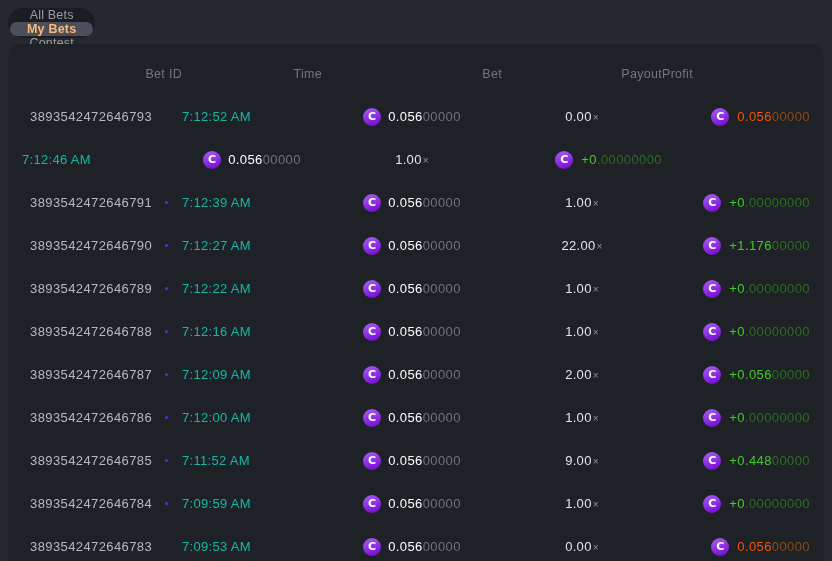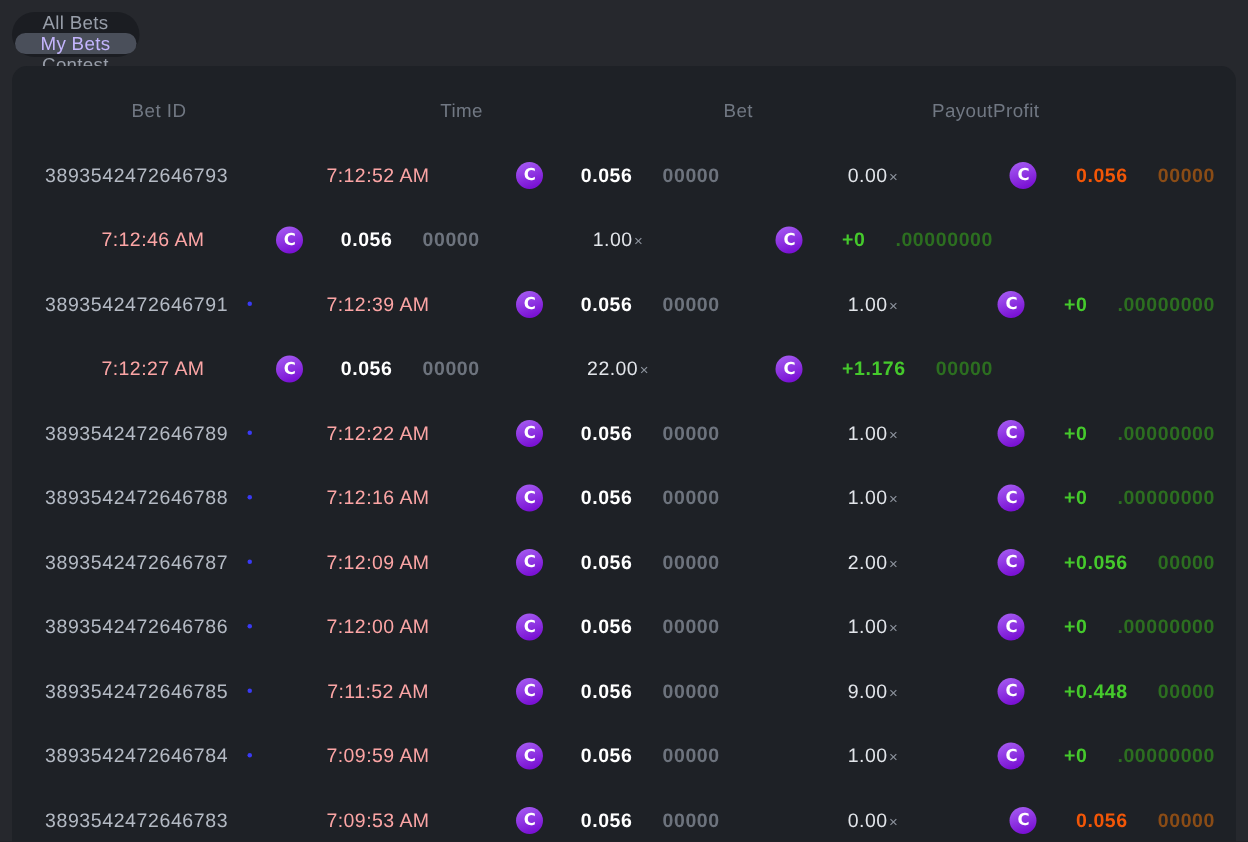--- a/index.html
+++ b/index.html
@@ -14,52 +14,52 @@
     position:absolute;left:8px;top:8px;height:30px;
     display:inline-flex;align-items:center;
     background:#1b1d22;border-radius:16px;padding:0 2px;flex-direction:column;
   }
   .tab{
     height:26px;display:flex;align-items:center;
     padding:0 17px;border-radius:14px;
     font-size:12.5px;color:#989ea9;cursor:pointer;white-space:nowrap;
     letter-spacing:.2px;
   }
-  .tab.active{background:#4a4f5a;color:#c4b5fd;font-weight:normal;}
+  .tab.active{background:#4a4f5a;color:#fdba74;font-weight:bold;}
   
   .panel{
     position:absolute;left:8px;top:44px;width:816px;height:540px;
     background:#1e2126;border-radius:10px;
   }
   .thead,.row{
     display:grid;
     grid-template-columns:160px 140px 180px 160px 1fr;
     padding:0 14px;align-items:center;
   }
   .thead{
     padding-top:23px;padding-bottom:14px;
     color:#717883;font-size:12.5px;letter-spacing:.3px;
   }
   .th{text-align:right;}
-  .th.first{text-align:center;padding-left:8px;}
+  .th.first{text-align:right;padding-left:8px;}
   .th.last{text-align:left;padding-right:0px;}
   .row{height:43px;font-size:13px;}
   .cell.id{
     color:#b4bac4;letter-spacing:.4px;
     display:flex;align-items:center;padding-left:8px;
   }
   .dot{width:3px;height:3px;border-radius:50%;background:#3a3af5;margin-left:13px;flex:0 0 auto;}
-  .cell.time{text-align:center;color:#fca5a5;letter-spacing:.3px;}
+  .cell.time{color:#14b8a6;letter-spacing:.3px;}
   .cell.bet{display:flex;justify-content:center;align-items:center;gap:7px;}
   .cell.payout{text-align:center;color:#e2e5ea;letter-spacing:.3px;}
   .cell.payout .x{font-size:10px;color:#8d939d;margin-left:1px;}
   .cell.profit{display:flex;justify-content:flex-end;align-items:center;gap:8px;}
   .amt{font-weight:bold;letter-spacing:.4px;white-space:nowrap;}
-  .amt b{font-weight:bold;color:#ffffff;margin-left:18px;}
-  .amt i{font-style:normal;font-weight:bold;color:#6d737d;margin-left:20px;}
+  .amt b{font-weight:normal;color:#ffffff;}
+  .amt i{font-style:normal;font-weight:normal;color:#6d737d;}
   .profit.win  .amt b{color:var(--win,#45c92c);}
   .profit.win  .amt i{color:var(--win-dim,#2c6e20);}
   .profit.loss .amt b{color:var(--loss,#f25607);}
   .profit.loss .amt i{color:var(--loss-dim,#8a4c16);}
   .coin{
     width:18px;height:18px;border-radius:50%;flex:0 0 auto;
     background:linear-gradient(160deg,var(--coin-light,#a358f0) 10%,var(--coin-dark,#7a11d4) 85%);
     color:#fff;font-weight:bold;font-size:11px;line-height:18px;
     display:flex;align-items:center;justify-content:center;
     font-family:"DejaVu Sans",sans-serif;
@@ -121,20 +121,24 @@
       <span class="coin">C</span>
       <span class="amt"><b>0.056</b><i>00000</i></span>
     </div>
     <div class="cell payout">1.00<span class="x">×</span></div>
     <div class="cell profit win">
       <span class="coin">C</span>
       <span class="amt"><b>+0</b><i>.00000000</i></span>
     </div>
   </div>
   <div class="row">
+    <div class="cell id">
+      <span>3893542472646790</span>
+      <span class="dot"></span>
+    </div>
     <div class="cell time">7:12:27 AM</div>
     <div class="cell bet">
       <span class="coin">C</span>
       <span class="amt"><b>0.056</b><i>00000</i></span>
     </div>
     <div class="cell payout">22.00<span class="x">×</span></div>
     <div class="cell profit win">
       <span class="coin">C</span>
       <span class="amt"><b>+1.176</b><i>00000</i></span>
     </div>

